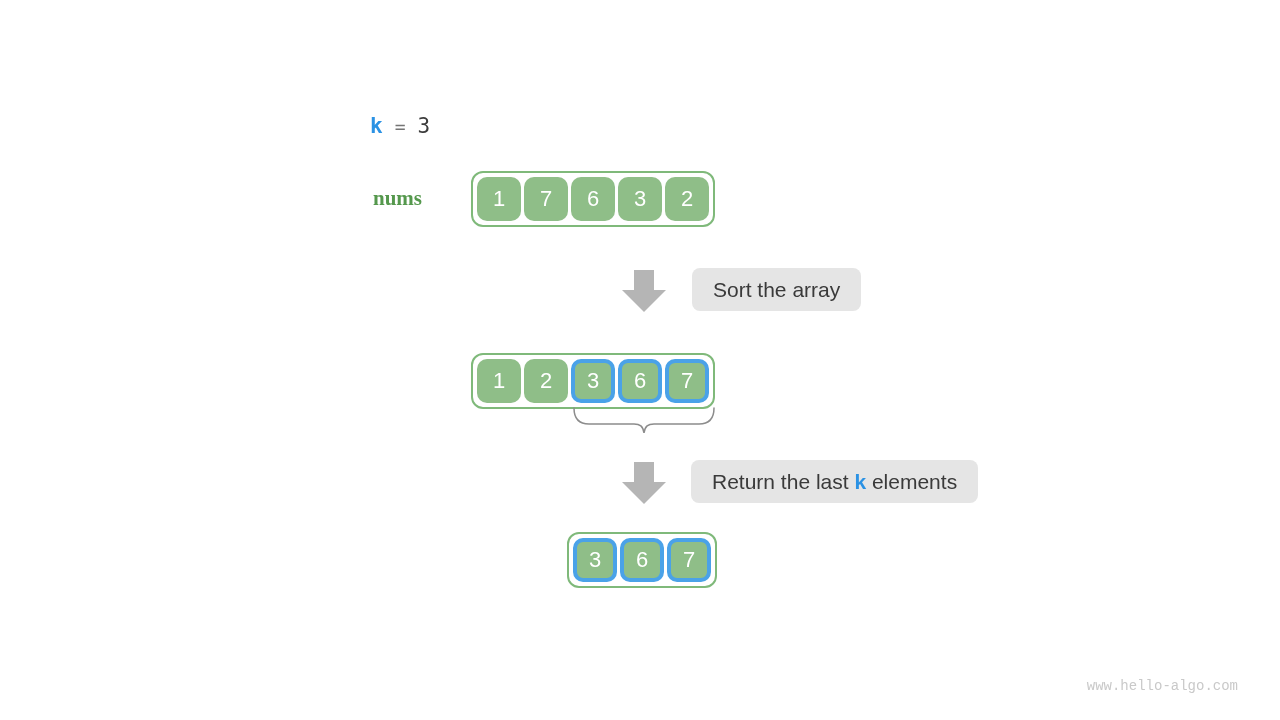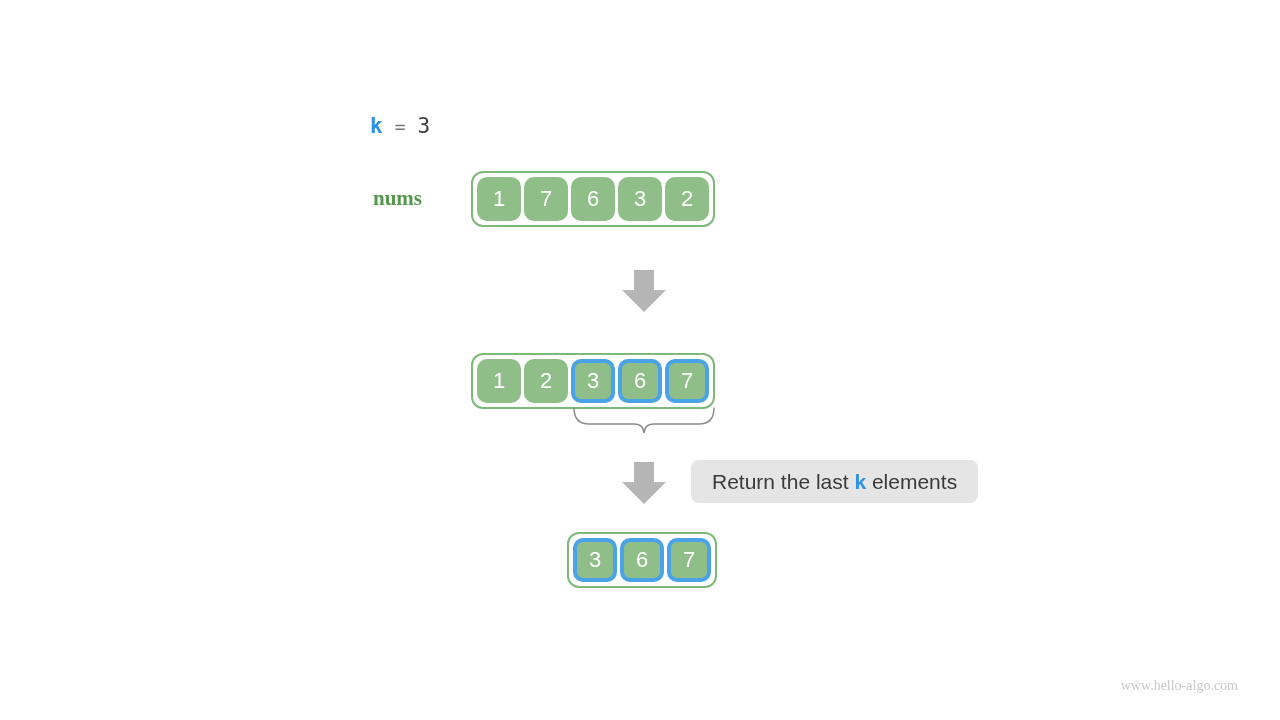--- a/index.html
+++ b/index.html
@@ -89,21 +89,21 @@
   .note-return { left: 691px; top: 460px; }
   .note .k-inline { color: #2b92e4; font-weight: bold; }
 
   
   .brace { position: absolute; left: 571px; top: 406px; }
 
   .watermark {
     position: absolute;
     right: 42px;
     bottom: 26px;
-    font-family: Liberation Serif, serif;
+    font-family: Liberation Mono, monospace;
     font-size: 14px;
     color: #c9c9c9;
   }
 </style>
 </head>
 <body>
 
 <div id="canvas">
 
   <div class="k-line">
@@ -119,20 +119,23 @@
     <div class="cell">7</div>
     <div class="cell">6</div>
     <div class="cell">3</div>
     <div class="cell">2</div>
   </div>
 
   <svg class="arrow arrow-1" viewBox="0 0 44 42">
     <polygon points="12,0 32,0 32,20 44,20 22,42 0,20 12,20" fill="#b5b5b5"></polygon>
   </svg>
 
+  <div class="note note-sort">
+    <span>Sort the array</span>
+  </div>
 
   <div class="array array-sorted">
     <div class="cell">1</div>
     <div class="cell">2</div>
     <div class="cell hl">3</div>
     <div class="cell hl">6</div>
     <div class="cell hl">7</div>
   </div>
 
   <svg class="brace" width="146" height="30" viewBox="0 0 146 30">

